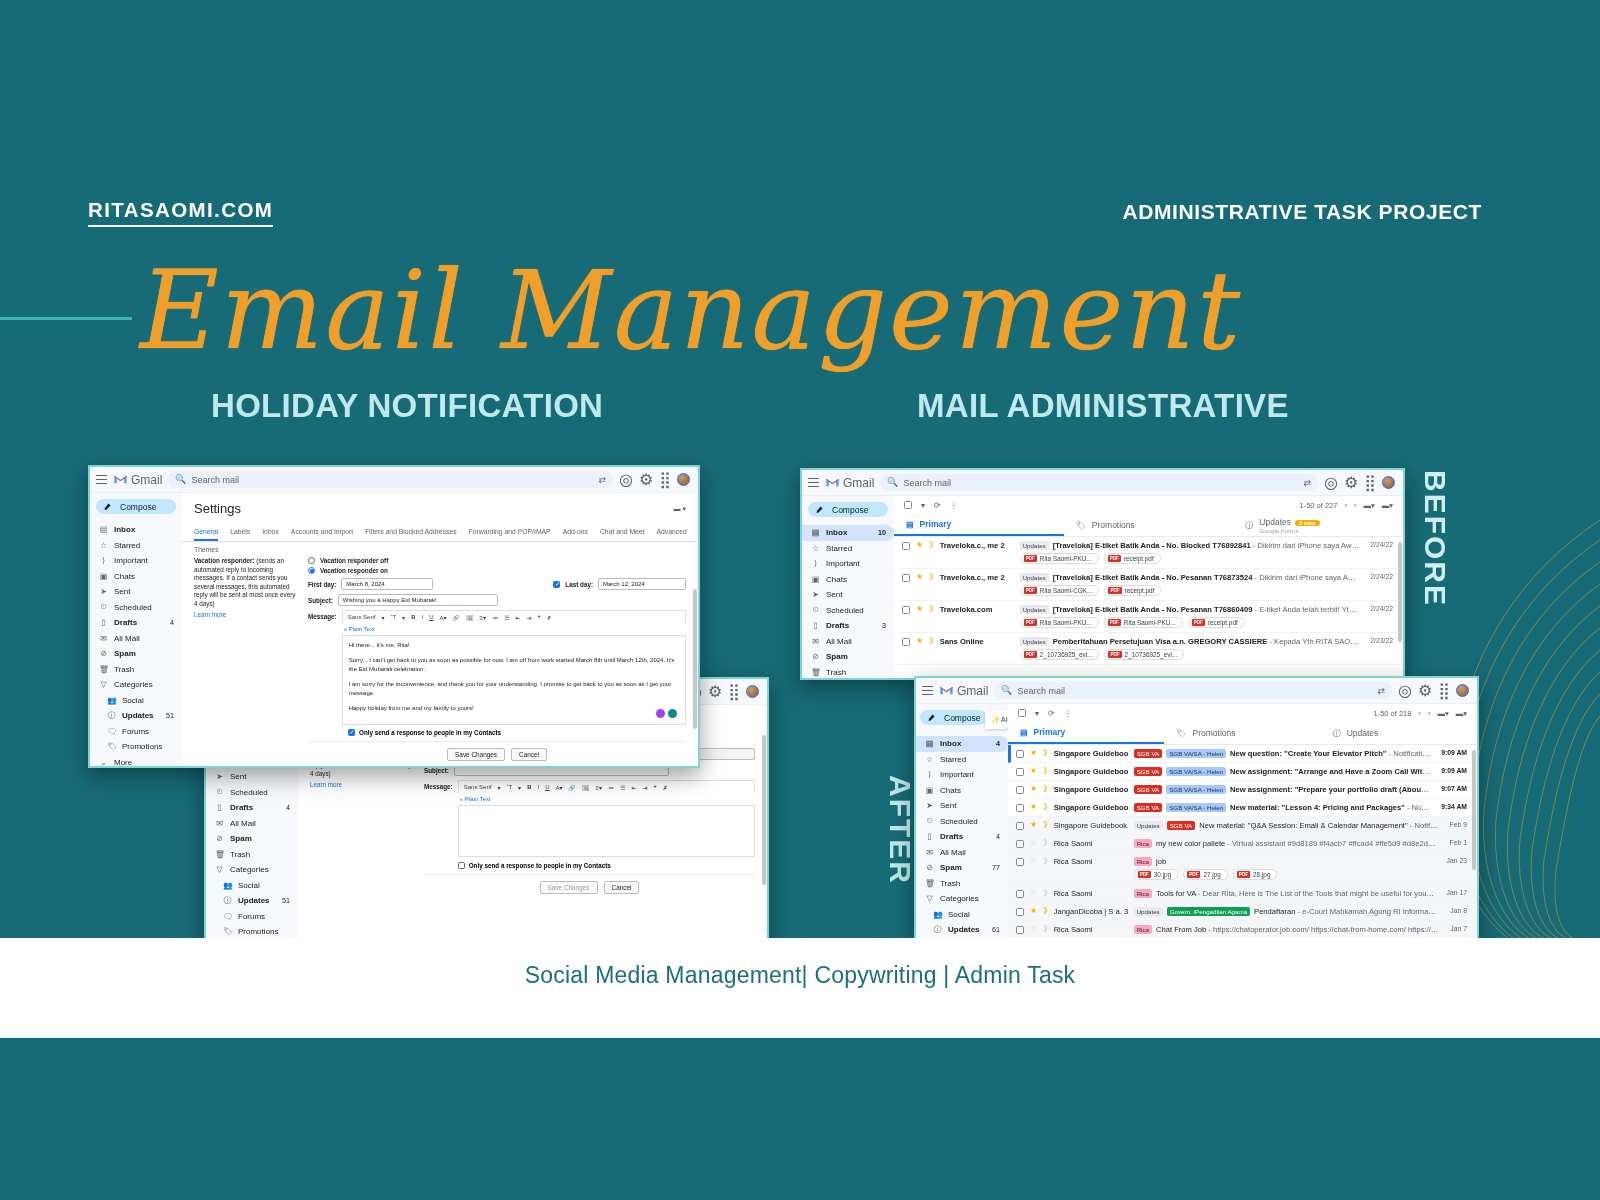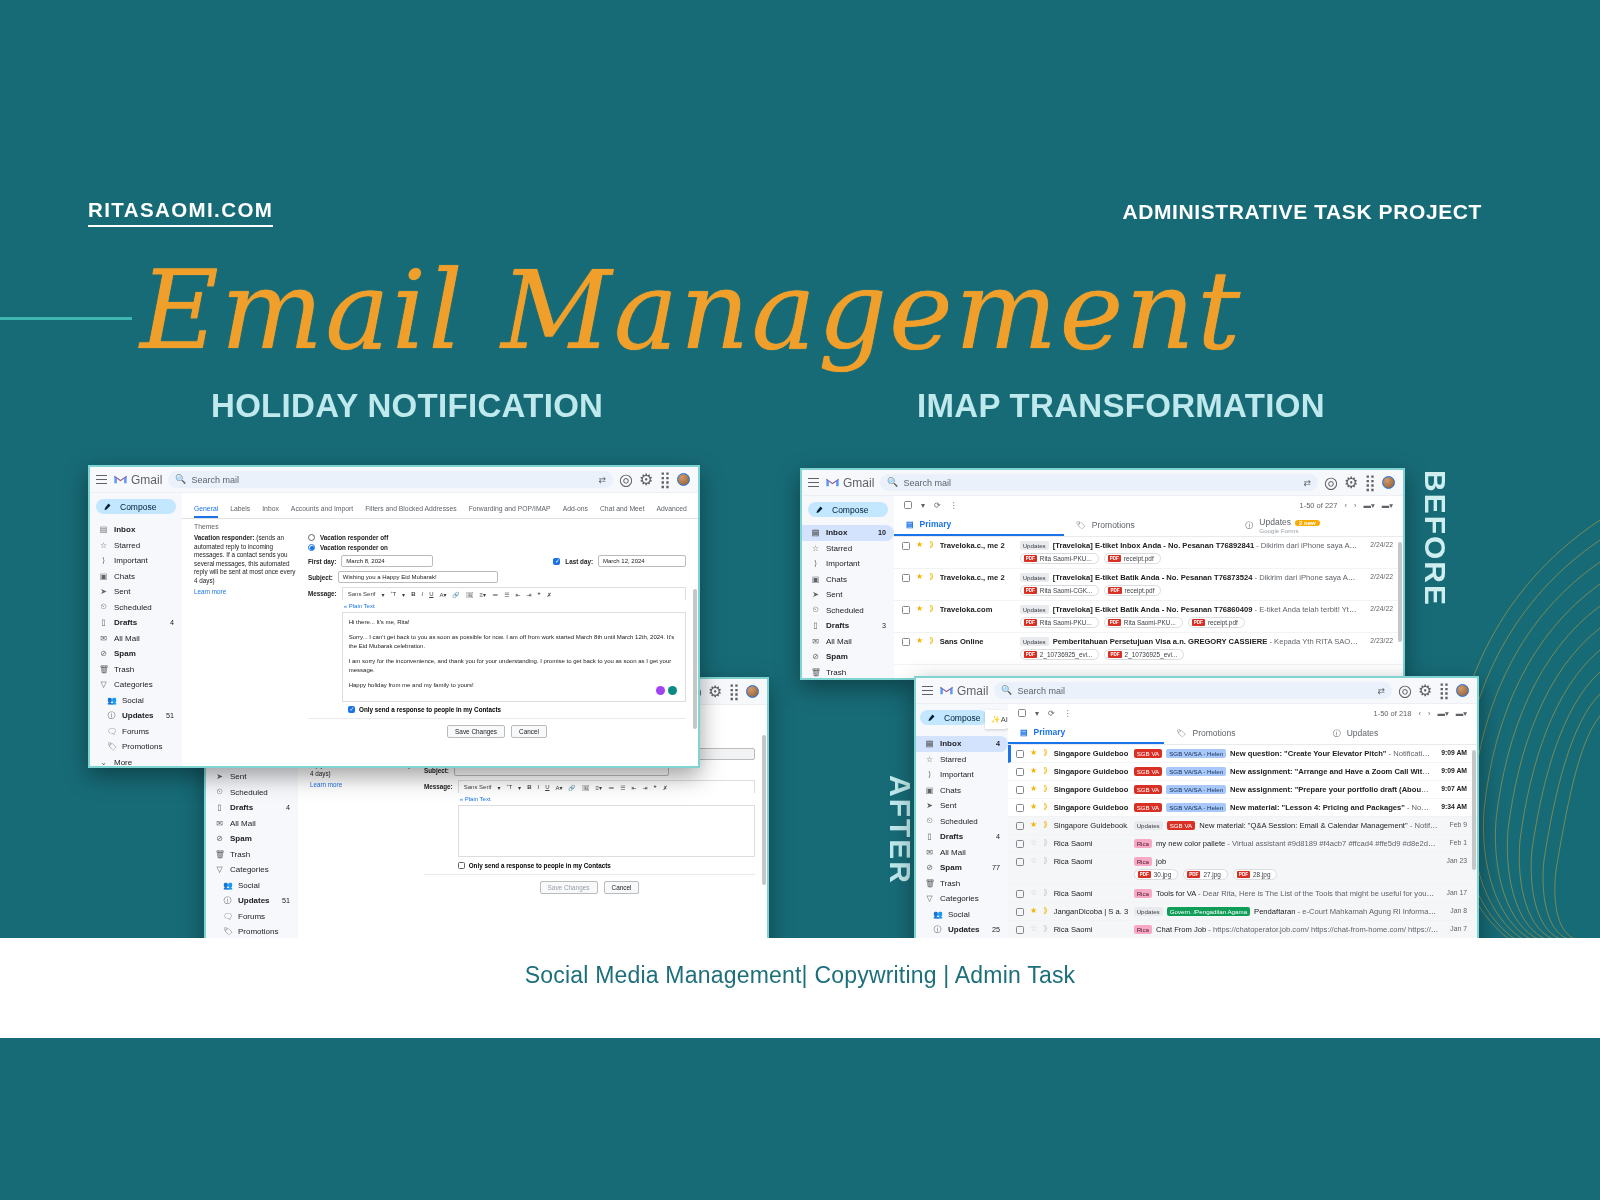--- a/index.html
+++ b/index.html
@@ -257,21 +257,21 @@
     <path d="M0 140 C120 130 250 180 420 160"></path>
   </g>
 </svg>
 
 <div class="site-url">RITASAOMI.COM</div>
 <div class="project-label">ADMINISTRATIVE TASK PROJECT</div>
 <div class="title-rule"></div>
 <div class="main-title">Email Management</div>
 
 <div class="section-title" id="title-holiday">HOLIDAY NOTIFICATION</div>
-<div class="section-title" id="title-transform">IMAP TRANSFORMATION</div>
+<div class="section-title" id="title-transform">MAIL ADMINISTRATIVE</div>
 <div class="ba-label" id="label-before">BEFORE</div>
 <div class="ba-label" id="label-after">AFTER</div>
 
 <div class="win" id="win-settings2" style="left:204px; top:645px; width:565px; height:280px;">
   <div class="gm-top">
     <div class="hamburger">
         <i></i>
         <i></i>
         <i></i>
       </div>
@@ -564,20 +564,27 @@
           </div>
           <div class="nav-item">
             <span class="nico">⌄</span>
             <span class="nlabel">More</span>
             <span class="ncount"></span>
           </div>
         </div>
 
     </div>
     <div class="gm-main" style="position:relative;">
+      <div class="set-head">
+        <div style="display:flex; align-items:center;">
+          <div class="set-title">Settings</div>
+          <span style="flex:1"></span>
+          <span style="font-size:7px; color:#5f6368;">▬ ▾</span>
+        </div>
+      </div>
       <div class="set-tabs" id="s1-tabs">
           <span class="st sel">General</span>
           <span class="st">Labels</span>
           <span class="st">Inbox</span>
           <span class="st">Accounts and Import</span>
           <span class="st">Filters and Blocked Addresses</span>
           <span class="st">Forwarding and POP/IMAP</span>
           <span class="st">Add-ons</span>
           <span class="st">Chat and Meet</span>
           <span class="st">Advanced</span>
@@ -781,21 +788,21 @@
         </div>
       <div id="before-rows">
           <div class="mrow unread">
             <span class="cbx" style="margin-top: 1px;"></span>
             <span class="star">★</span>
             <span class="imp">⟫</span>
             <span class="sender b">Traveloka.c., me 2</span>
             <div class="subwrap">
               <div class="subline">
                 <span class="chip-lab lab-updates">Updates</span>
-                <span style="overflow: hidden; text-overflow: ellipsis; white-space: nowrap;"><span class="subj-b">[Traveloka] E-tiket Inbox Anda - No. Pesanan T76892841</span><span class="snippet"> - Dikirim dari iPhone saya Awal pesan y...</span></span>
+                <span style="overflow: hidden; text-overflow: ellipsis; white-space: nowrap;"><span class="subj-b">[Traveloka] E-tiket Batik Anda - No. Blocked T76892841</span><span class="snippet"> - Dikirim dari iPhone saya Awal pesan y...</span></span>
               </div>
               <div class="attach-row">
                 <span class="att">
                   <span class="pdf">PDF</span>
                   <span>Rita Saomi-PKU...</span>
                 </span>
                 <span class="att">
                   <span class="pdf">PDF</span>
                   <span>receipt.pdf</span>
                 </span>
@@ -982,21 +989,21 @@
             <span class="ncount"></span>
           </div>
           <div class="nav-item nav-sub">
             <span class="nico">👥</span>
             <span class="nlabel">Social</span>
             <span class="ncount"></span>
           </div>
           <div class="nav-item bold nav-sub">
             <span class="nico">ⓘ</span>
             <span class="nlabel">Updates</span>
-            <span class="ncount">25</span>
+            <span class="ncount">61</span>
           </div>
           <div class="nav-item nav-sub">
             <span class="nico">🗨</span>
             <span class="nlabel">Forums</span>
             <span class="ncount"></span>
           </div>
           <div class="nav-item nav-sub">
             <span class="nico">🏷</span>
             <span class="nlabel">Promotions</span>
             <span class="ncount"></span>

